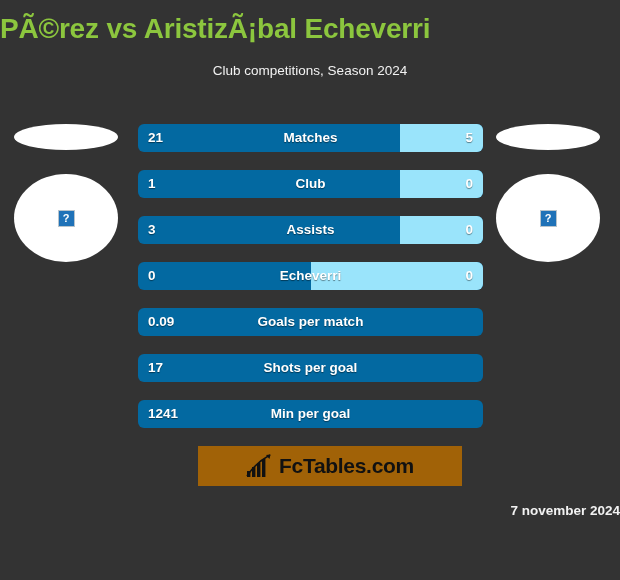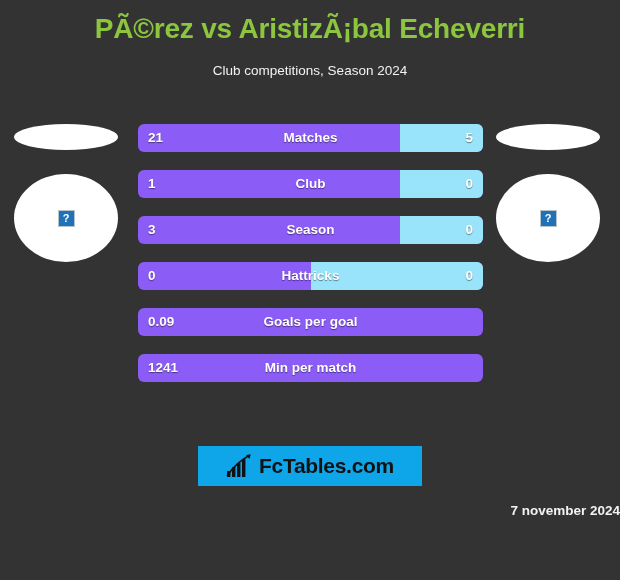--- a/index.html
+++ b/index.html
@@ -14,21 +14,20 @@
     overflow: hidden;
     position: relative;
   }
 
   
   .title {
     position: absolute;
     top: 13px;
     left: 0;
     width: 620px;
-    text-align: center;
     color: #8cc63e;
     font-size: 28px;
     font-weight: bold;
     letter-spacing: -0.2px;
     white-space: nowrap;
   }
   .subtitle {
     position: absolute;
     top: 63px;
     left: 0;
@@ -93,21 +92,21 @@
     top: 124px;
     left: 138px;
     width: 345px;
   }
   .row {
     position: relative;
     height: 28px;
     margin-bottom: 18px;
     border-radius: 6px;
     overflow: hidden;
-    background: #8b5cf6;
+    background: #0369a1;
   }
   .row .seg-right {
     position: absolute;
     top: 0;
     right: 0;
     height: 100%;
     background: #9ae4fb;
   }
   .row .val-left,
   .row .val-right,
@@ -127,23 +126,23 @@
     left: 0;
     width: 100%;
     text-align: center;
   }
 
   
   .logo {
     position: absolute;
     top: 446px;
     left: 198px;
-    width: 224px;
+    width: 264px;
     height: 40px;
-    background: #0ea5e9;
+    background: #a16207;
     display: flex;
     align-items: center;
     justify-content: center;
     gap: 7px;
   }
   .logo-text {
     color: #111111;
     font-size: 21px;
     font-weight: bold;
     letter-spacing: -0.3px;
@@ -194,36 +193,40 @@
     </div>
     <div class="row">
       <div class="seg-right" style="width: 24%;"></div>
       <div class="val-left">1</div>
       <div class="row-label">Club</div>
       <div class="val-right">0</div>
     </div>
     <div class="row">
       <div class="seg-right" style="width: 24%;"></div>
       <div class="val-left">3</div>
-      <div class="row-label">Season</div>
+      <div class="row-label">Assists</div>
       <div class="val-right">0</div>
     </div>
     <div class="row">
       <div class="seg-right" style="width: 50%;"></div>
       <div class="val-left">0</div>
-      <div class="row-label">Hattricks</div>
+      <div class="row-label">Echeverri</div>
       <div class="val-right">0</div>
     </div>
     <div class="row">
       <div class="val-left">0.09</div>
-      <div class="row-label">Goals per goal</div>
+      <div class="row-label">Goals per match</div>
+    </div>
+    <div class="row">
+      <div class="val-left">17</div>
+      <div class="row-label">Shots per goal</div>
     </div>
     <div class="row">
       <div class="val-left">1241</div>
-      <div class="row-label">Min per match</div>
+      <div class="row-label">Min per goal</div>
     </div>
   </div>
 
 <div class="logo">
   <svg width="26" height="24" viewBox="0 0 26 24">
     <path d="M1 22 C5 16, 11 8, 24 1" stroke="#111111" stroke-width="1.6" fill="none"></path>
     <path d="M20 1 L24.6 0.4 L23.4 5 Z" fill="#111111"></path>
     <rect x="1" y="17" width="3.4" height="6" fill="#111111"></rect>
     <rect x="6" y="13" width="3.4" height="10" fill="#111111"></rect>
     <rect x="11" y="9" width="3.4" height="14" fill="#111111"></rect>

